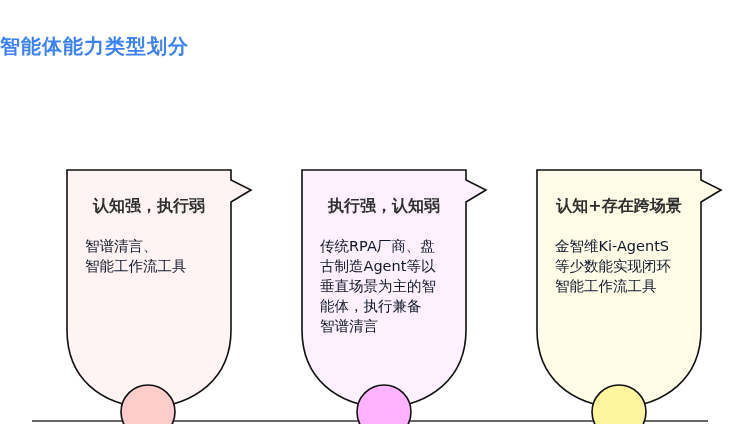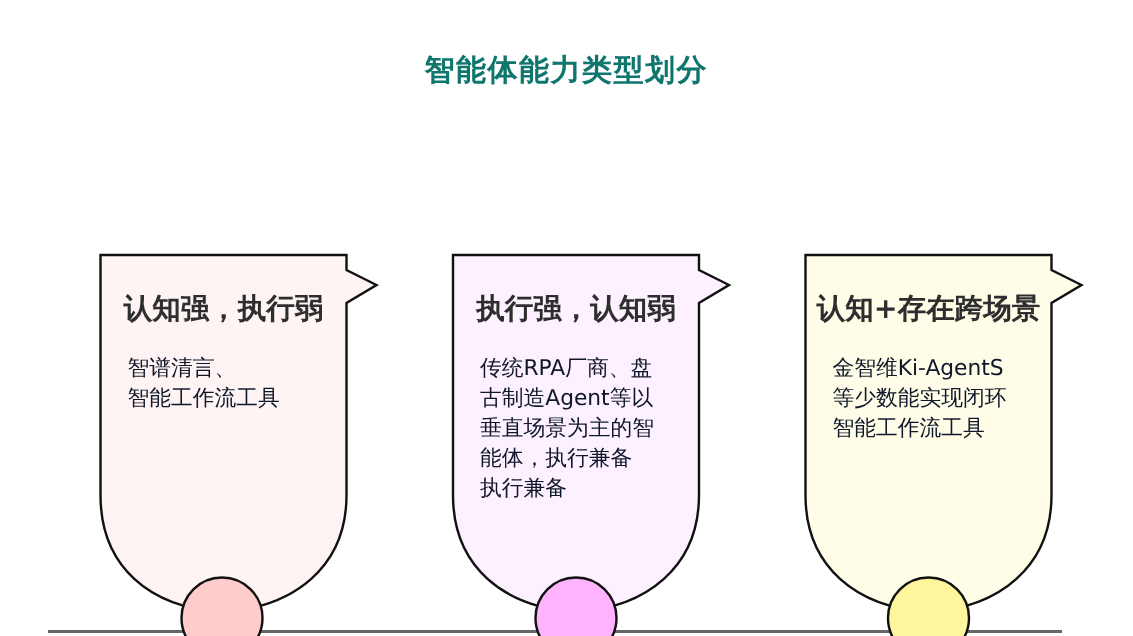--- a/index.html
+++ b/index.html
@@ -1,22 +1,22 @@
 <!DOCTYPE html>
 <html><head>
   <meta charset="utf-8">
   <style>
     html, body { margin: 0; padding: 0; background: #ffffff; }
     body { width: 755px; height: 424px; position: relative; overflow: hidden;
            font-family: "DejaVu Sans", "Liberation Sans", sans-serif; }
-    .title { position: absolute; left: 0; width: 755px; top: 33px; text-align: center;
-             font-size: 20px; font-weight: bold; color: #0f766e; letter-spacing: 1px; }
+    .title { position: absolute; left: 0; width: 755px; top: 33px; 
+             font-size: 20px; font-weight: bold; color: #3b82f6; letter-spacing: 1px; }
     svg.diagram { position: absolute; left: 0; top: 0; }
     .card-text { position: absolute; width: 160px; color: #333333; }
-    .card-heading { font-size: 19px; font-weight: bold; color: #2e2e2e; text-align: center;
+    .card-heading { font-size: 16px; font-weight: bold; color: #2e2e2e; text-align: center;
                     line-height: 20px; }
     .card-body { margin-top: 20px; font-size: 14.5px; line-height: 20px; color: #0f172a;
                  padding-left: 16px; padding-right: 6px; word-break: break-all; }
   </style>
 </head>
 <body>
 
 <div class="title">智能体能力类型划分</div>
 
 <svg class="diagram" width="755" height="424" viewBox="0 0 755 424">
@@ -50,21 +50,21 @@
   </div>
 </div>
 
 <div class="card-text" style="left:304px; top:196px;">
   <div class="card-heading">执行强，认知弱</div>
   <div class="card-body">
     <div>传统RPA厂商、盘</div>
     <div>古制造Agent等以</div>
     <div>垂直场景为主的智</div>
     <div>能体，执行兼备</div>
-    <div>执行兼备</div>
+    <div>智谱清言</div>
   </div>
 </div>
 
 <div class="card-text" style="left:539px; top:196px;">
   <div class="card-heading">认知+存在跨场景</div>
   <div class="card-body">
     <div>金智维Ki-AgentS</div>
     <div>等少数能实现闭环</div>
     <div>智能工作流工具</div>
   </div>

